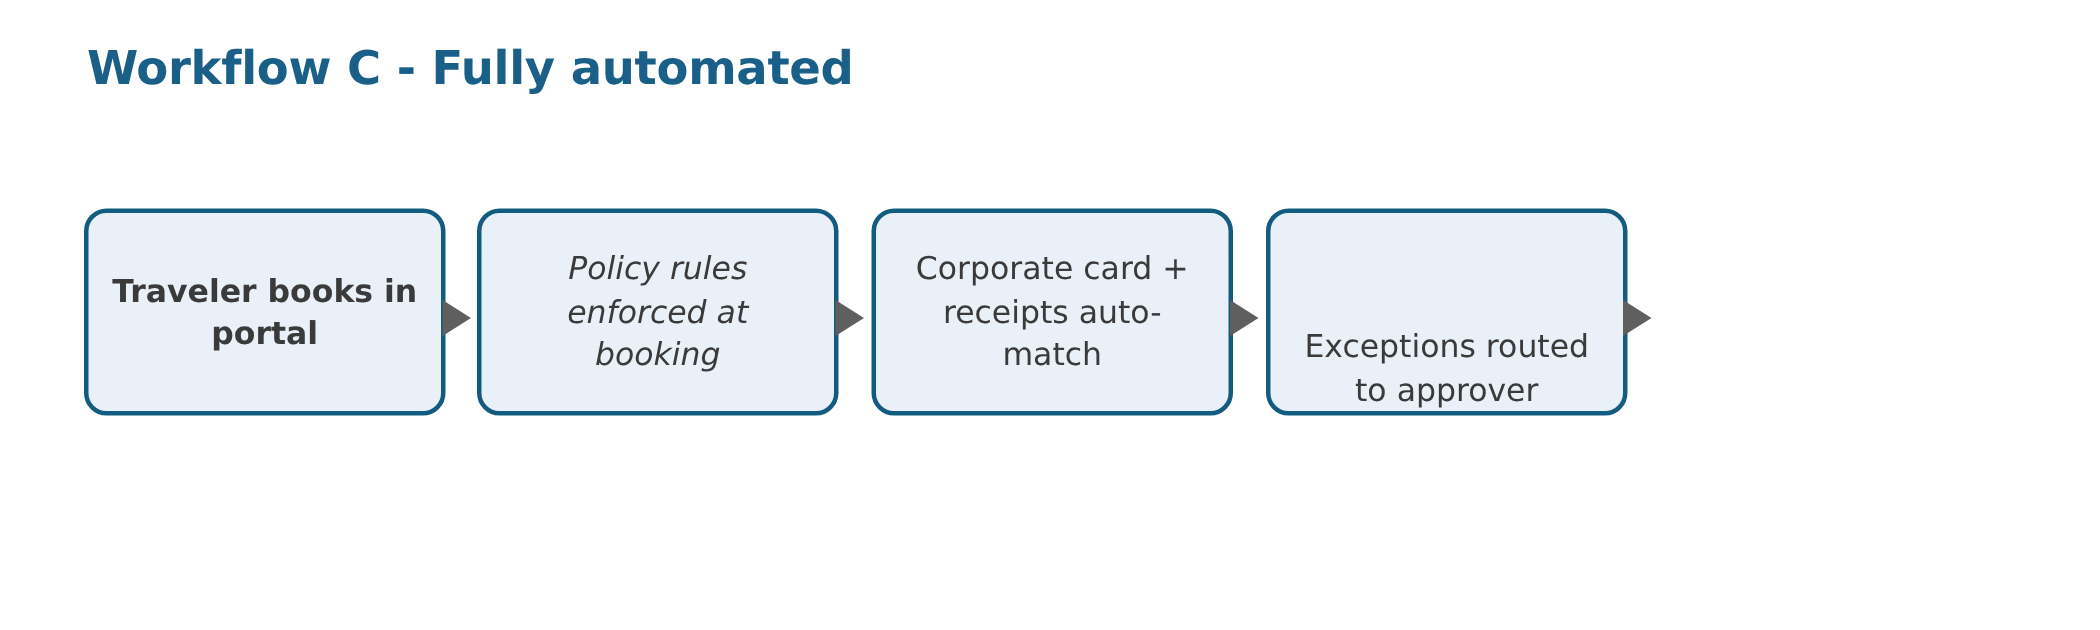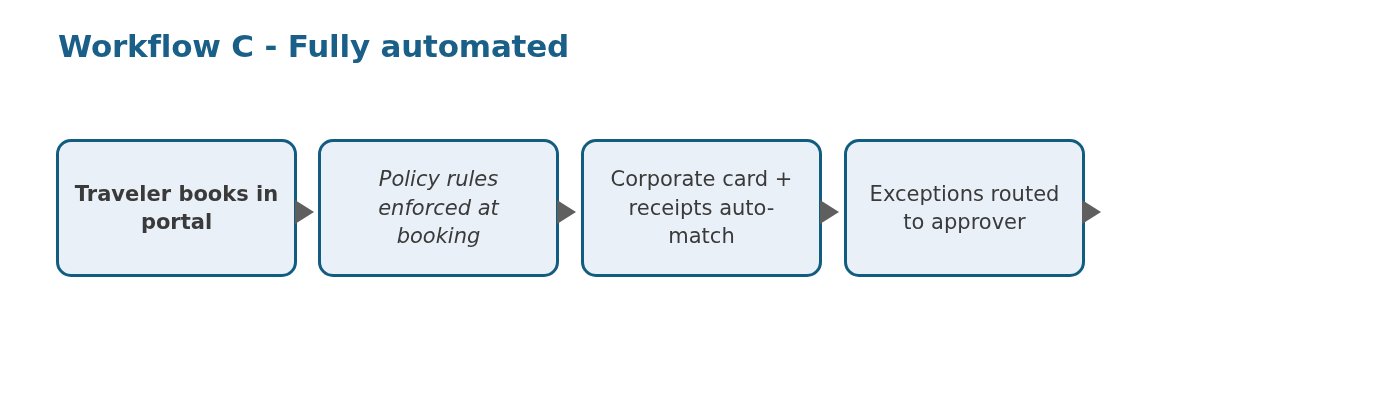--- a/index.html
+++ b/index.html
@@ -69,21 +69,21 @@
   }
 
   .flow-step.emphasis .flow-step-label {
     font-weight: bold;
     color: #3a3a3a;
   }
 
   .flow-step.step-1 { left: 0px; }
   .flow-step.step-2 { left: 262px; font-style: italic; }
   .flow-step.step-3 { left: 525px; }
-  .flow-step.step-4 { left: 788px; }
+  .flow-step.step-4 { left: 788px; align-items: flex-end; }
   .flow-step.step-5 { left: 1050px; }
 
   .flow-arrow {
     position: absolute;
     top: 61px;
     width: 0;
     height: 0;
     border-top: 12px solid transparent;
     border-bottom: 12px solid transparent;
     border-left: 19px solid #5f5f5f;

